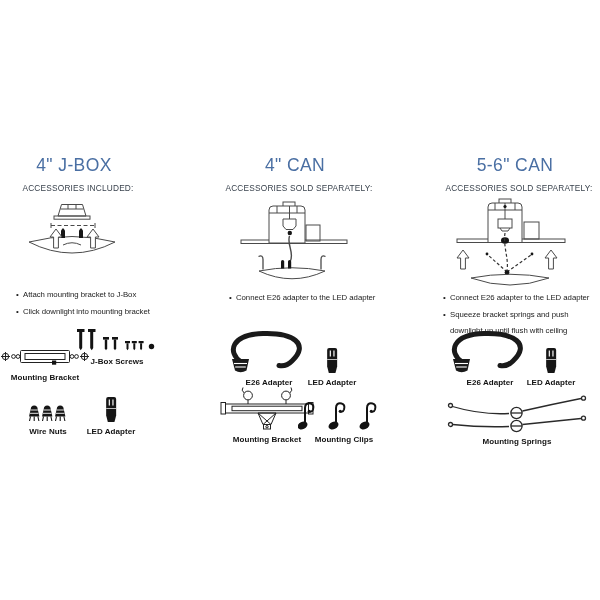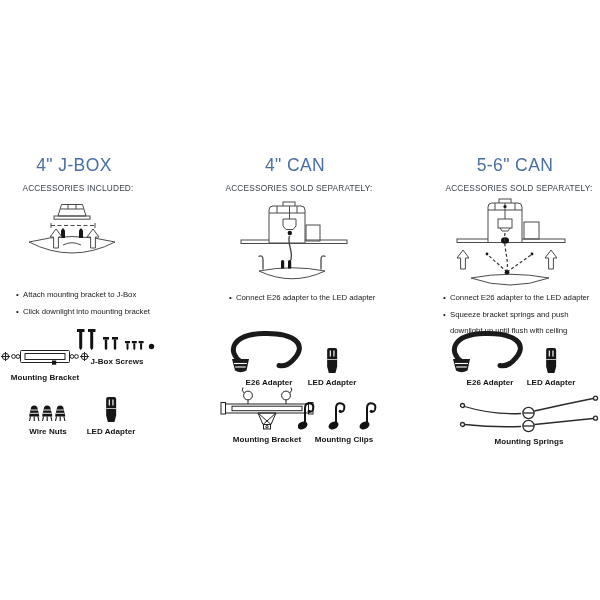--- a/index.html
+++ b/index.html
@@ -34,21 +34,21 @@
   #c1a1{left:45px;top:184px;}  #c1a1 .icon-box{height:30px;}
   #c1a2{left:117px;top:166px;align-items:center;} #c1a2 .icon-box{height:32px;}
   #c1a3{left:48px;top:244px;}  #c1a3 .icon-box{height:24px;}
   #c1a4{left:111px;top:240px;} #c1a4 .icon-box{height:28px;}
   #c2a1{left:64px;top:177px;}  #c2a1 .icon-box{height:42px;}
   #c2a2{left:127px;top:177px;} #c2a2 .icon-box{height:42px;}
   #c2a3{left:62px;top:232px;}  #c2a3 .icon-box{height:44px;}
   #c2a4{left:139px;top:232px;} #c2a4 .icon-box{height:44px;}
   #c3a1{left:77px;top:177px;}  #c3a1 .icon-box{height:42px;}
   #c3a2{left:138px;top:177px;} #c3a2 .icon-box{height:42px;}
-  #c3a3{left:116px;top:240px;justify-content:space-between;} #c3a3 .icon-box{height:38px;}
+  #c3a3{left:104px;top:240px;justify-content:space-between;} #c3a3 .icon-box{height:38px;}
 </style>
 </head>
 <body>
 
 <svg width="0" height="0" style="position:absolute" aria-hidden="true">
   <defs>
 
     <g id="up-arrow" stroke="#4a4a4a" fill="#ffffff" stroke-width="1">
       <path d="M6,0 L12,8 H8.4 V19 H3.6 V8 H0 Z"></path>
     </g>

